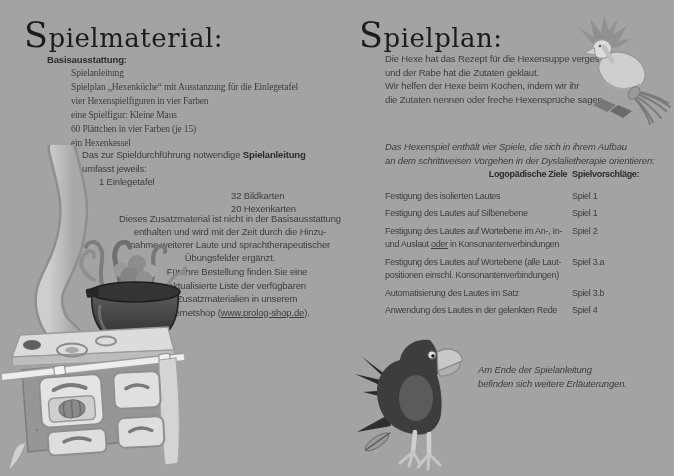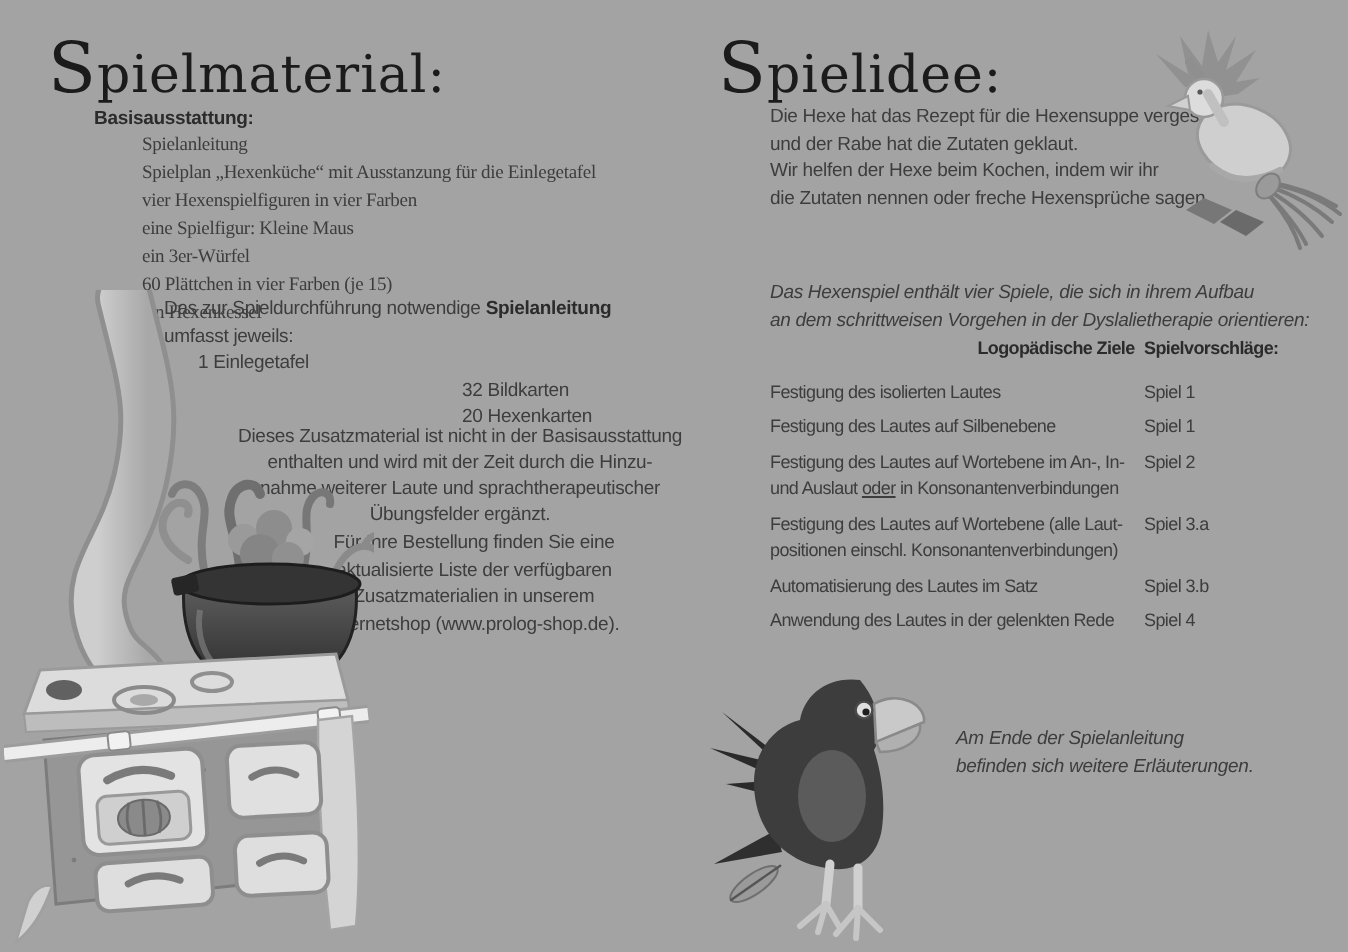--- a/index.html
+++ b/index.html
@@ -13,21 +13,21 @@
     font-family:"DejaVu Serif", serif; font-size:26px; color:#1b1b1b;
     letter-spacing:0.5px; white-space:nowrap; line-height:34px;
   }
   .h1::first-letter{font-size:35px;}
   .tl{font-size:9.5px; letter-spacing:-0.15px; white-space:nowrap; line-height:13.5px;}
   .lh14{line-height:14px;font-family:Liberation Serif, serif;}
   .b{font-weight:bold; color:#2b2b2b;text-align:center;}
   .i{font-style:italic;}
   .center{text-align:center; white-space:normal;}
   .center div{white-space:nowrap;}
-  .link{}
+  .link{text-decoration:underline;}
   .u{text-decoration:underline;}
   
   .tbl{position:absolute; left:385px; top:168px; width:286px; font-size:9px; letter-spacing:-0.3px;}
   .trow{position:relative; line-height:13.5px; margin-bottom:4px;}
   .trow .goal{white-space:nowrap;}
   .trow .game{position:absolute; left:187px; top:0; white-space:nowrap;}
   .thead{margin-bottom:8px;}
   svg{display:block;}
 </style>
 </head>
@@ -37,21 +37,20 @@
 
   <div class="abs h1" style="left:24px; top:18px;">Spielmaterial:</div>
 
   <div class="abs tl b" style="left:47px; top:53px;">Basisausstattung:</div>
 
   <div class="abs tl lh14" style="left:71px; top:66px;">
     <div>Spielanleitung</div>
     <div>Spielplan „Hexenküche“ mit Ausstanzung für die Einlegetafel</div>
     <div>vier Hexenspielfiguren in vier Farben</div>
     <div>eine Spielfigur: Kleine Maus</div>
-    <div>ein 3er-Würfel</div>
     <div>60 Plättchen in vier Farben (je 15)</div>
     <div>ein Hexenkessel</div>
   </div>
 
   <div class="abs tl" style="left:82px; top:148px;"><span>Das zur Spieldurchführung notwendige </span><span class="b">Spielanleitung</span></div>
   <div class="abs tl" style="left:82px; top:161.5px;">umfasst jeweils:</div>
   <div class="abs tl" style="left:99px; top:175px;">1 Einlegetafel</div>
   <div class="abs tl" style="left:231px; top:188.5px;">32 Bildkarten</div>
   <div class="abs tl" style="left:231px; top:202px;">20 Hexenkarten</div>
 
@@ -149,21 +148,21 @@
     <g transform="rotate(-3 135 245)">
       <rect x="112" y="227" width="46" height="36" rx="7" fill="#e0e0e0" stroke="#8e8e8e" stroke-width="2"></rect>
       <path d="M124,243 Q135,237 146,243" stroke="#7a7a7a" stroke-width="3.5" fill="none" stroke-linecap="round"></path>
     </g>
     <g transform="rotate(-3 140 290)">
       <rect x="116" y="272" width="46" height="30" rx="7" fill="#dedede" stroke="#8e8e8e" stroke-width="2"></rect>
       <path d="M128,286 Q139,280 150,286" stroke="#7a7a7a" stroke-width="3.5" fill="none" stroke-linecap="round"></path>
     </g>
   </svg>
 
-  <div class="abs h1" style="left:359px; top:18px;">Spielidee:</div>
+  <div class="abs h1" style="left:359px; top:18px;">Spielplan:</div>
 
   <div class="abs tl" style="left:385px; top:52px;">
     <div>Die Hexe hat das Rezept für die Hexensuppe vergessen</div>
     <div>und der Rabe hat die Zutaten geklaut.</div>
     <div>Wir helfen der Hexe beim Kochen, indem wir ihr</div>
     <div>die Zutaten nennen oder freche Hexensprüche sagen.</div>
   </div>
 
   <div class="abs tl i" style="left:385px; top:140px;">
     <div>Das Hexenspiel enthält vier Spiele, die sich in ihrem Aufbau</div>

